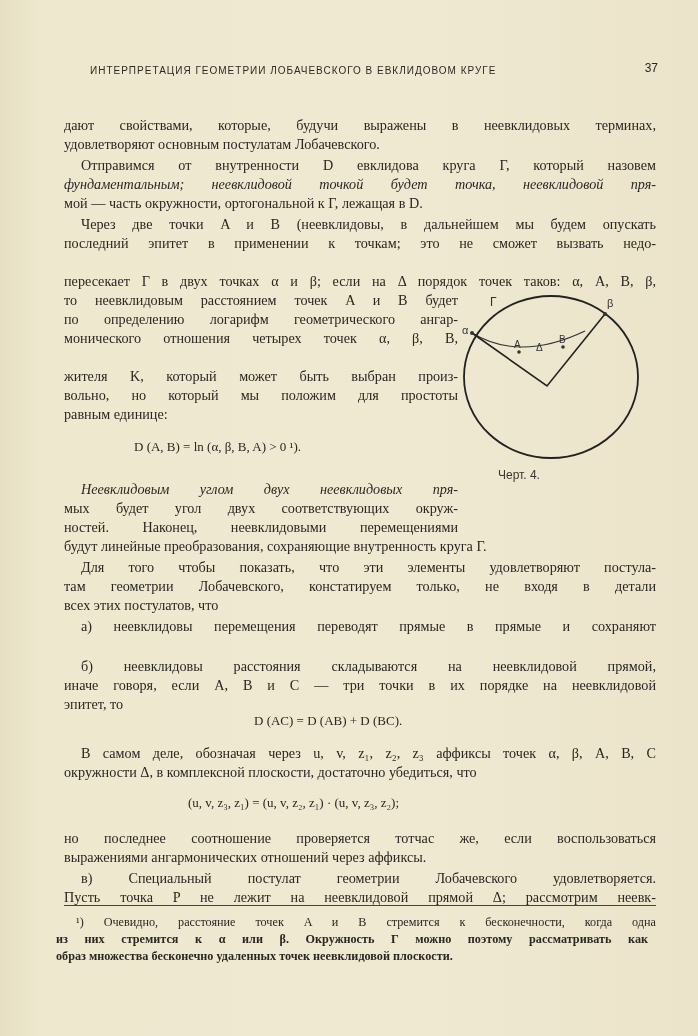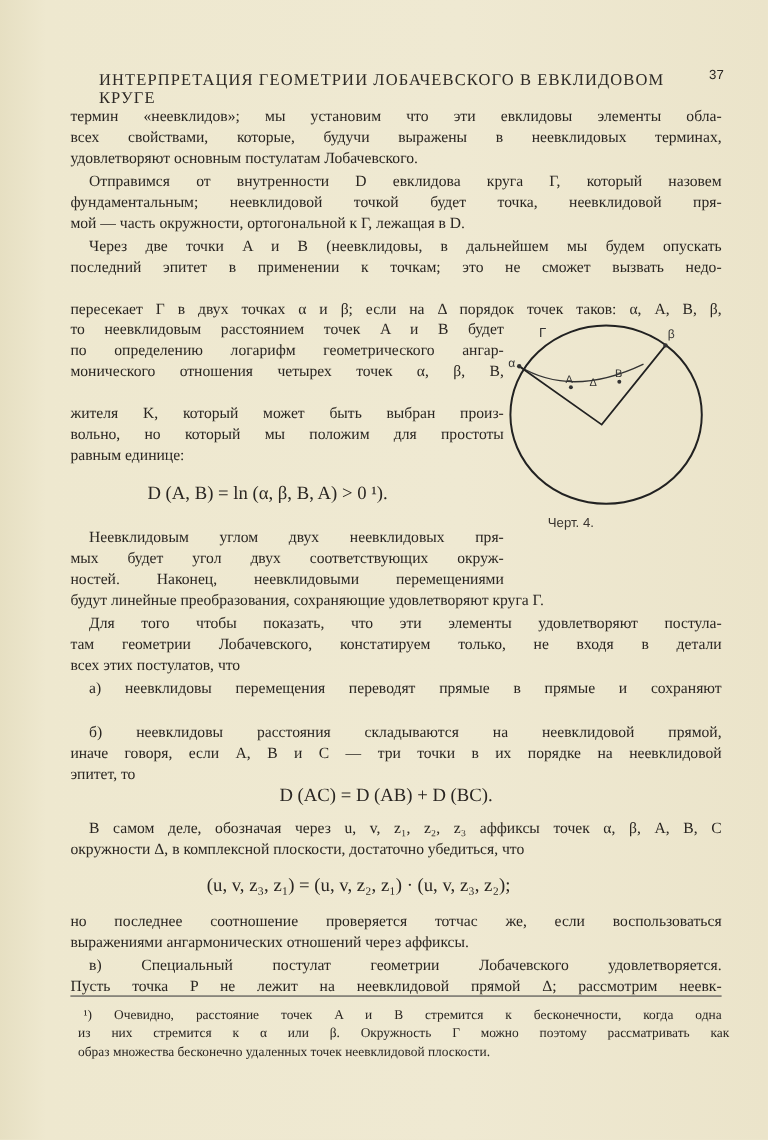--- a/index.html
+++ b/index.html
@@ -6,47 +6,46 @@
   body {
     width: 698px; height: 1036px; overflow: hidden;
     background: #eee8cf;
     font-family: "Liberation Serif", "DejaVu Serif", serif;
     color: #2a2622;
     position: relative;
   }
   .page { position: absolute; left: 0; top: 0; width: 698px; height: 1036px;
     background: linear-gradient(90deg, #e6dfc2 0%, #eee8cf 6%, #efe9d2 60%, #ebe4ca 100%); }
   .header { position: absolute; left: 90px; top: 63px; width: 568px; height: 20px; }
-  .header .running { position: absolute; left: 0; top: 2px; font-family: Liberation Serif, serif; font-size: 15px; letter-spacing: 1px; color: #2d2925; }
+  .header .running { position: absolute; left: 0; top: 2px; font-family: Liberation Sans, sans-serif; font-size: 10px; letter-spacing: 1px; color: #2d2925; }
   .header .pageno { position: absolute; right: 0; top: -2px; font-family: "Liberation Sans", sans-serif; font-size: 12px; color: #2a2622; }
   .line { position: absolute; left: 64px; width: 592px; font-size: 14.2px; line-height: 19px; white-space: nowrap; text-align: justify; text-align-last: justify; }
   .line.narrow { width: 394px; }
   .line.last { text-align-last: left; }
   .indent { padding-left: 17px; box-sizing: border-box; }
-  i, .it { }
-  .formula { position: absolute; font-size: 17px; white-space: nowrap; }
+  i, .it { font-style: italic; }
+  .formula { position: absolute; font-size: 13px; white-space: nowrap; }
   .figure { position: absolute; left: 458px; top: 288px; width: 190px; height: 178px; }
   .caption { position: absolute; left: 498px; top: 468px; font-family: "Liberation Sans", sans-serif; font-size: 12px; color: #3a3530; }
   .rule { position: absolute; left: 64px; top: 905px; width: 592px; height: 1px; background: #444; }
   .fn { position: absolute; left: 76px; width: 580px; font-size: 12.2px; line-height: 17px; white-space: nowrap; text-align: justify; text-align-last: justify; }
-  .fn.cont { left: 71px; width: 592px; }
+  .fn.cont { left: 56px; width: 592px; font-weight: bold; }
   .fn.last { text-align-last: left; }
 </style>
 </head>
 <body>
 
 <div class="page">
 
   <div class="header">
     <span class="running">ИНТЕРПРЕТАЦИЯ ГЕОМЕТРИИ ЛОБАЧЕВСКОГО В ЕВКЛИДОВОМ КРУГЕ</span>
     <span class="pageno">37</span>
   </div>
 
-  <div class="line" style="top:97px">термин «неевклидов»; мы установим что эти евклидовы элементы обла-</div>
-  <div class="line" style="top:116px">всех свойствами, которые, будучи выражены в неевклидовых терминах,</div>
+  <div class="line" style="top:116px">дают свойствами, которые, будучи выражены в неевклидовых терминах,</div>
   <div class="line last" style="top:135px">удовлетворяют основным постулатам Лобачевского.</div>
 
   <div class="line indent" style="top:156px"><span>Отправимся от внутренности D евклидова круга Г, который назовем</span></div>
   <div class="line it" style="top:175px">фундаментальным; неевклидовой точкой будет точка, неевклидовой пря-</div>
   <div class="line last" style="top:194px">мой — часть окружности, ортогональной к Г, лежащая в D.</div>
 
   <div class="line indent" style="top:215px">Через две точки A и B (неевклидовы, в дальнейшем мы будем опускать</div>
   <div class="line" style="top:234px">последний эпитет в применении к точкам; это не сможет вызвать недо-</div>
   <div class="line" style="top:272px">пересекает Г в двух точках α и β; если на Δ порядок точек таков: α, A, B, β,</div>
   <div class="line narrow" style="top:291px">то неевклидовым расстоянием точек A и B будет</div>
@@ -54,21 +53,21 @@
   <div class="line narrow" style="top:329px">монического отношения четырех точек α, β, B,</div>
   <div class="line narrow" style="top:367px">жителя K, который может быть выбран произ-</div>
   <div class="line narrow" style="top:386px">вольно, но который мы положим для простоты</div>
   <div class="line narrow last" style="top:405px">равным единице:</div>
 
   <div class="formula" style="left:134px; top:439px">D (A, B) = ln (α, β, B, A) &gt; 0 ¹).</div>
 
   <div class="line narrow indent it" style="top:480px">Неевклидовым углом двух неевклидовых пря-</div>
   <div class="line narrow" style="top:499px">мых будет угол двух соответствующих окруж-</div>
   <div class="line narrow" style="top:518px">ностей. Наконец, неевклидовыми перемещениями</div>
-  <div class="line last" style="top:537px">будут линейные преобразования, сохраняющие удовлетворяют круга Г.</div>
+  <div class="line last" style="top:537px">будут линейные преобразования, сохраняющие внутренность круга Г.</div>
 
   <div class="line indent" style="top:558px">Для того чтобы показать, что эти элементы удовлетворяют постула-</div>
   <div class="line" style="top:577px">там геометрии Лобачевского, констатируем только, не входя в детали</div>
   <div class="line last" style="top:596px">всех этих постулатов, что</div>
 
   <div class="line indent" style="top:617px">а) неевклидовы перемещения переводят прямые в прямые и сохраняют</div>
 
   <div class="line indent" style="top:657px">б) неевклидовы расстояния складываются на неевклидовой прямой,</div>
   <div class="line" style="top:676px">иначе говоря, если A, B и C — три точки в их порядке на неевклидовой</div>
   <div class="line last" style="top:695px">эпитет, то</div>

